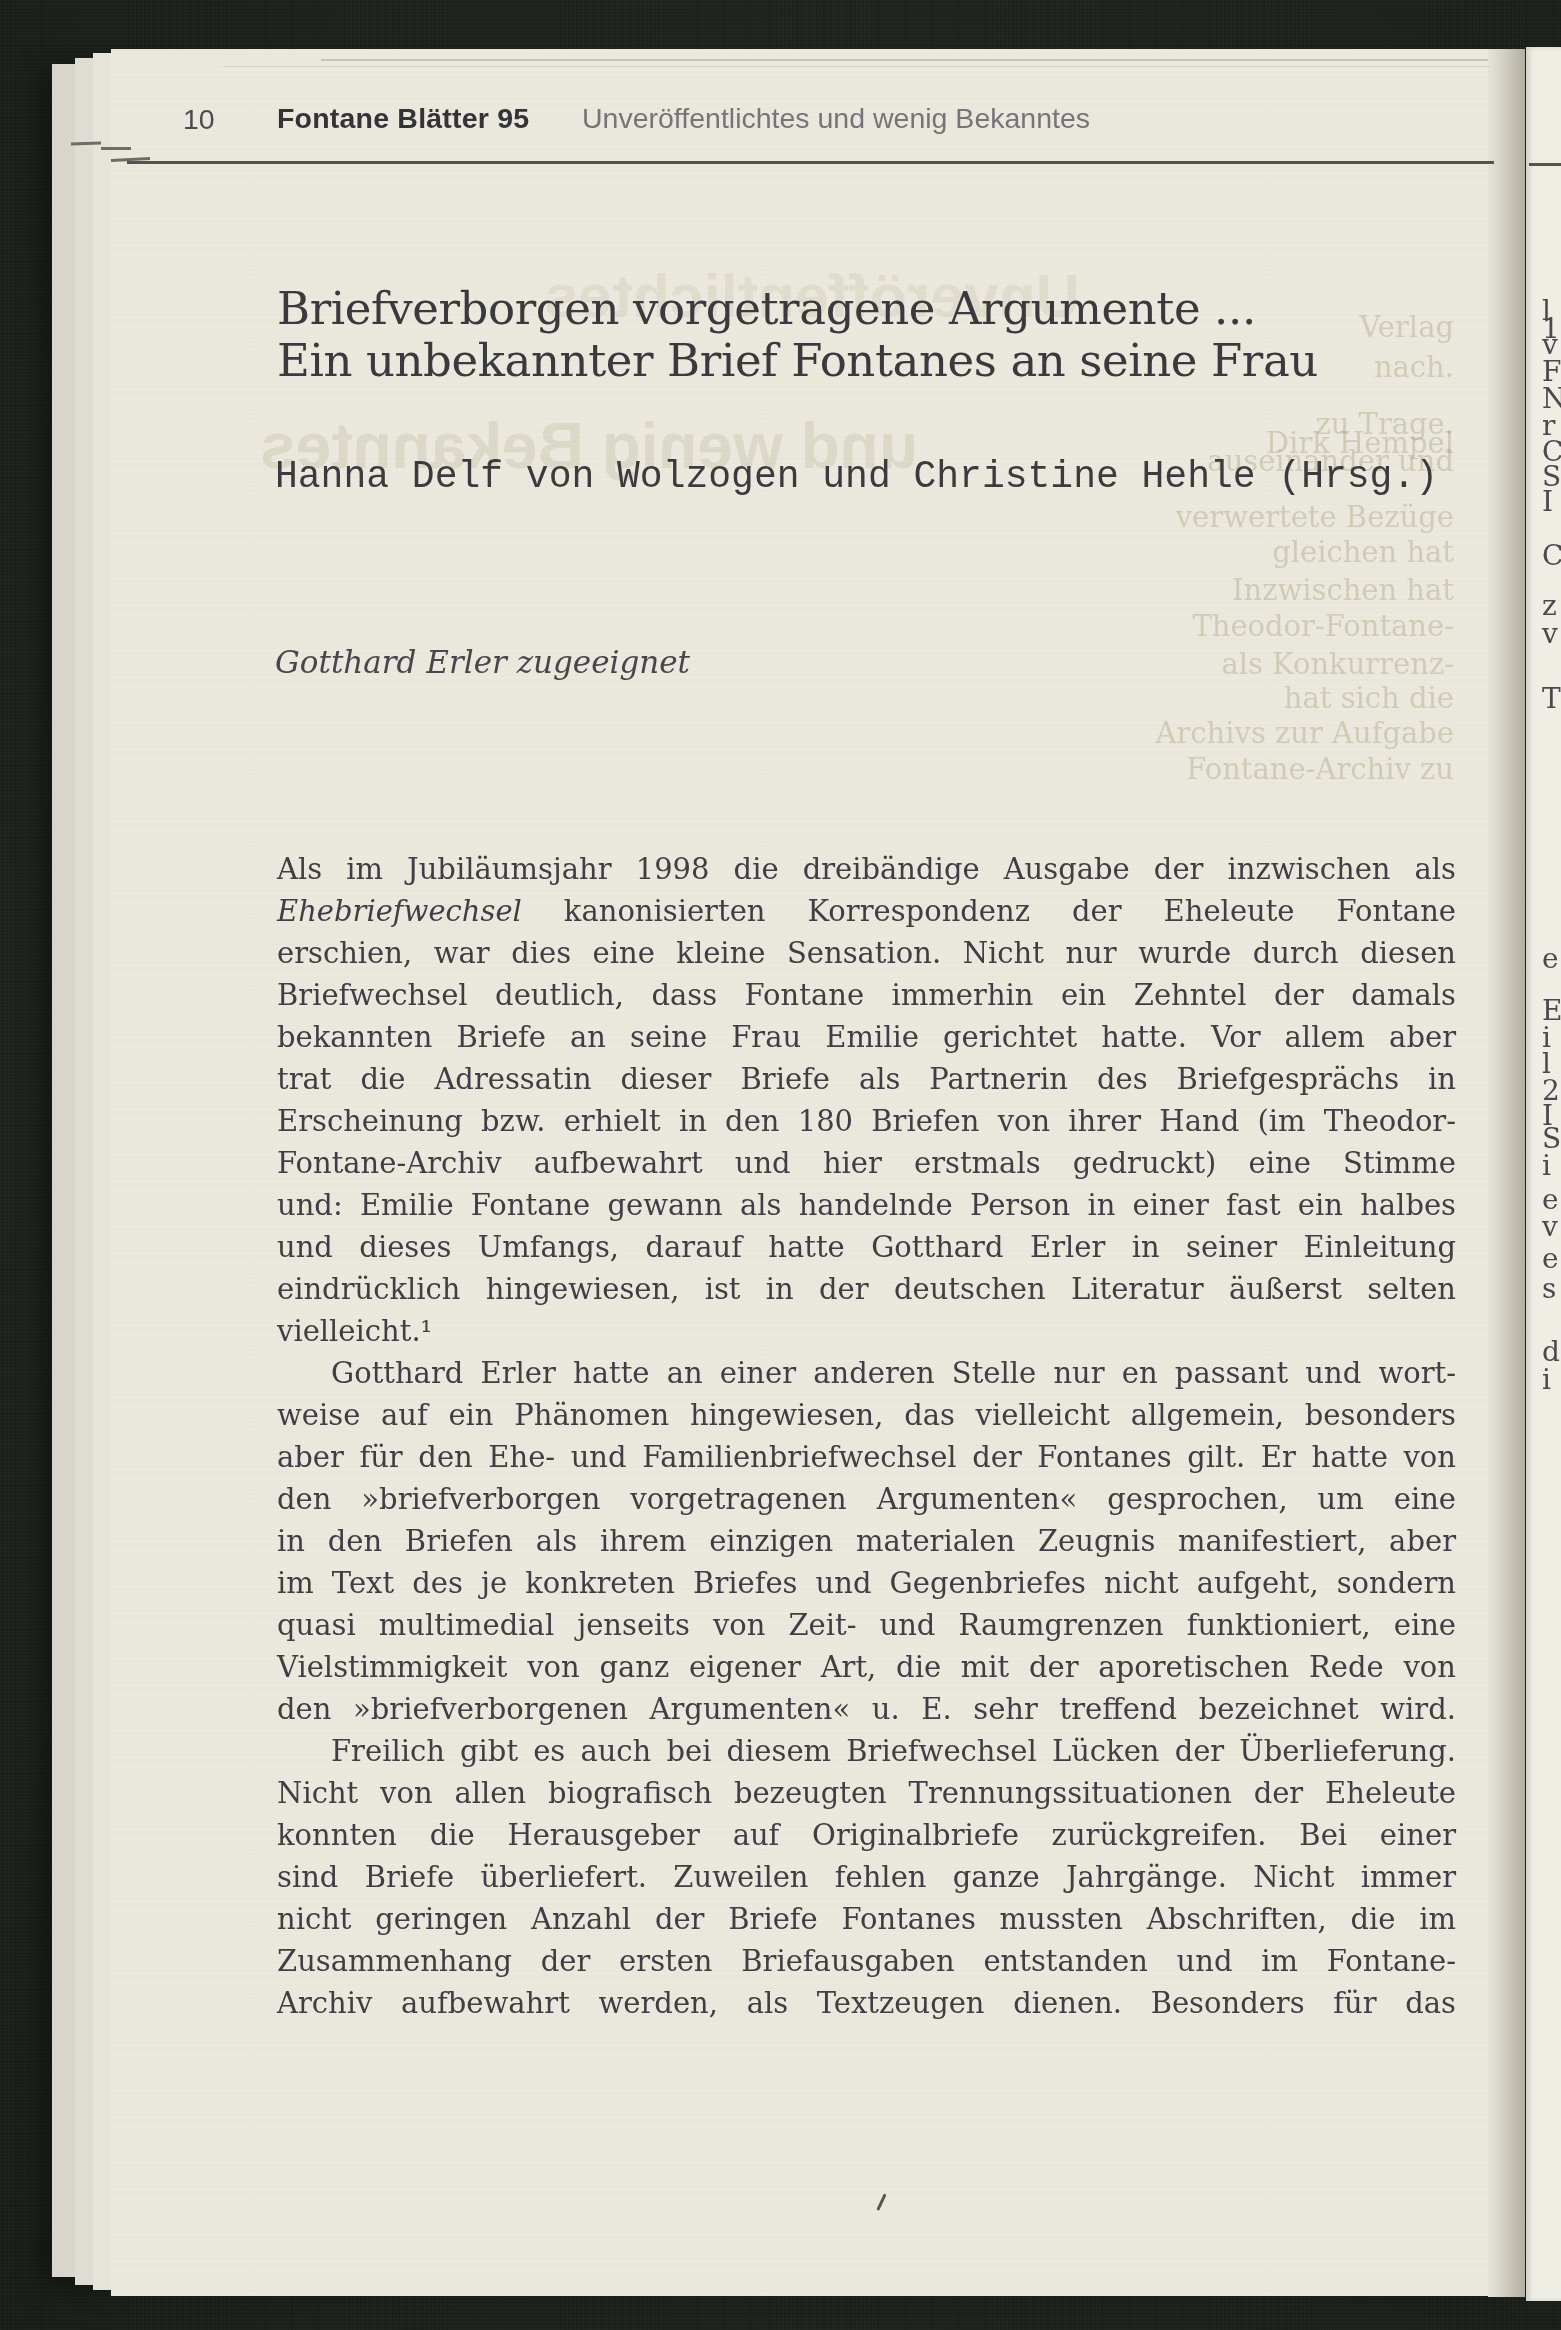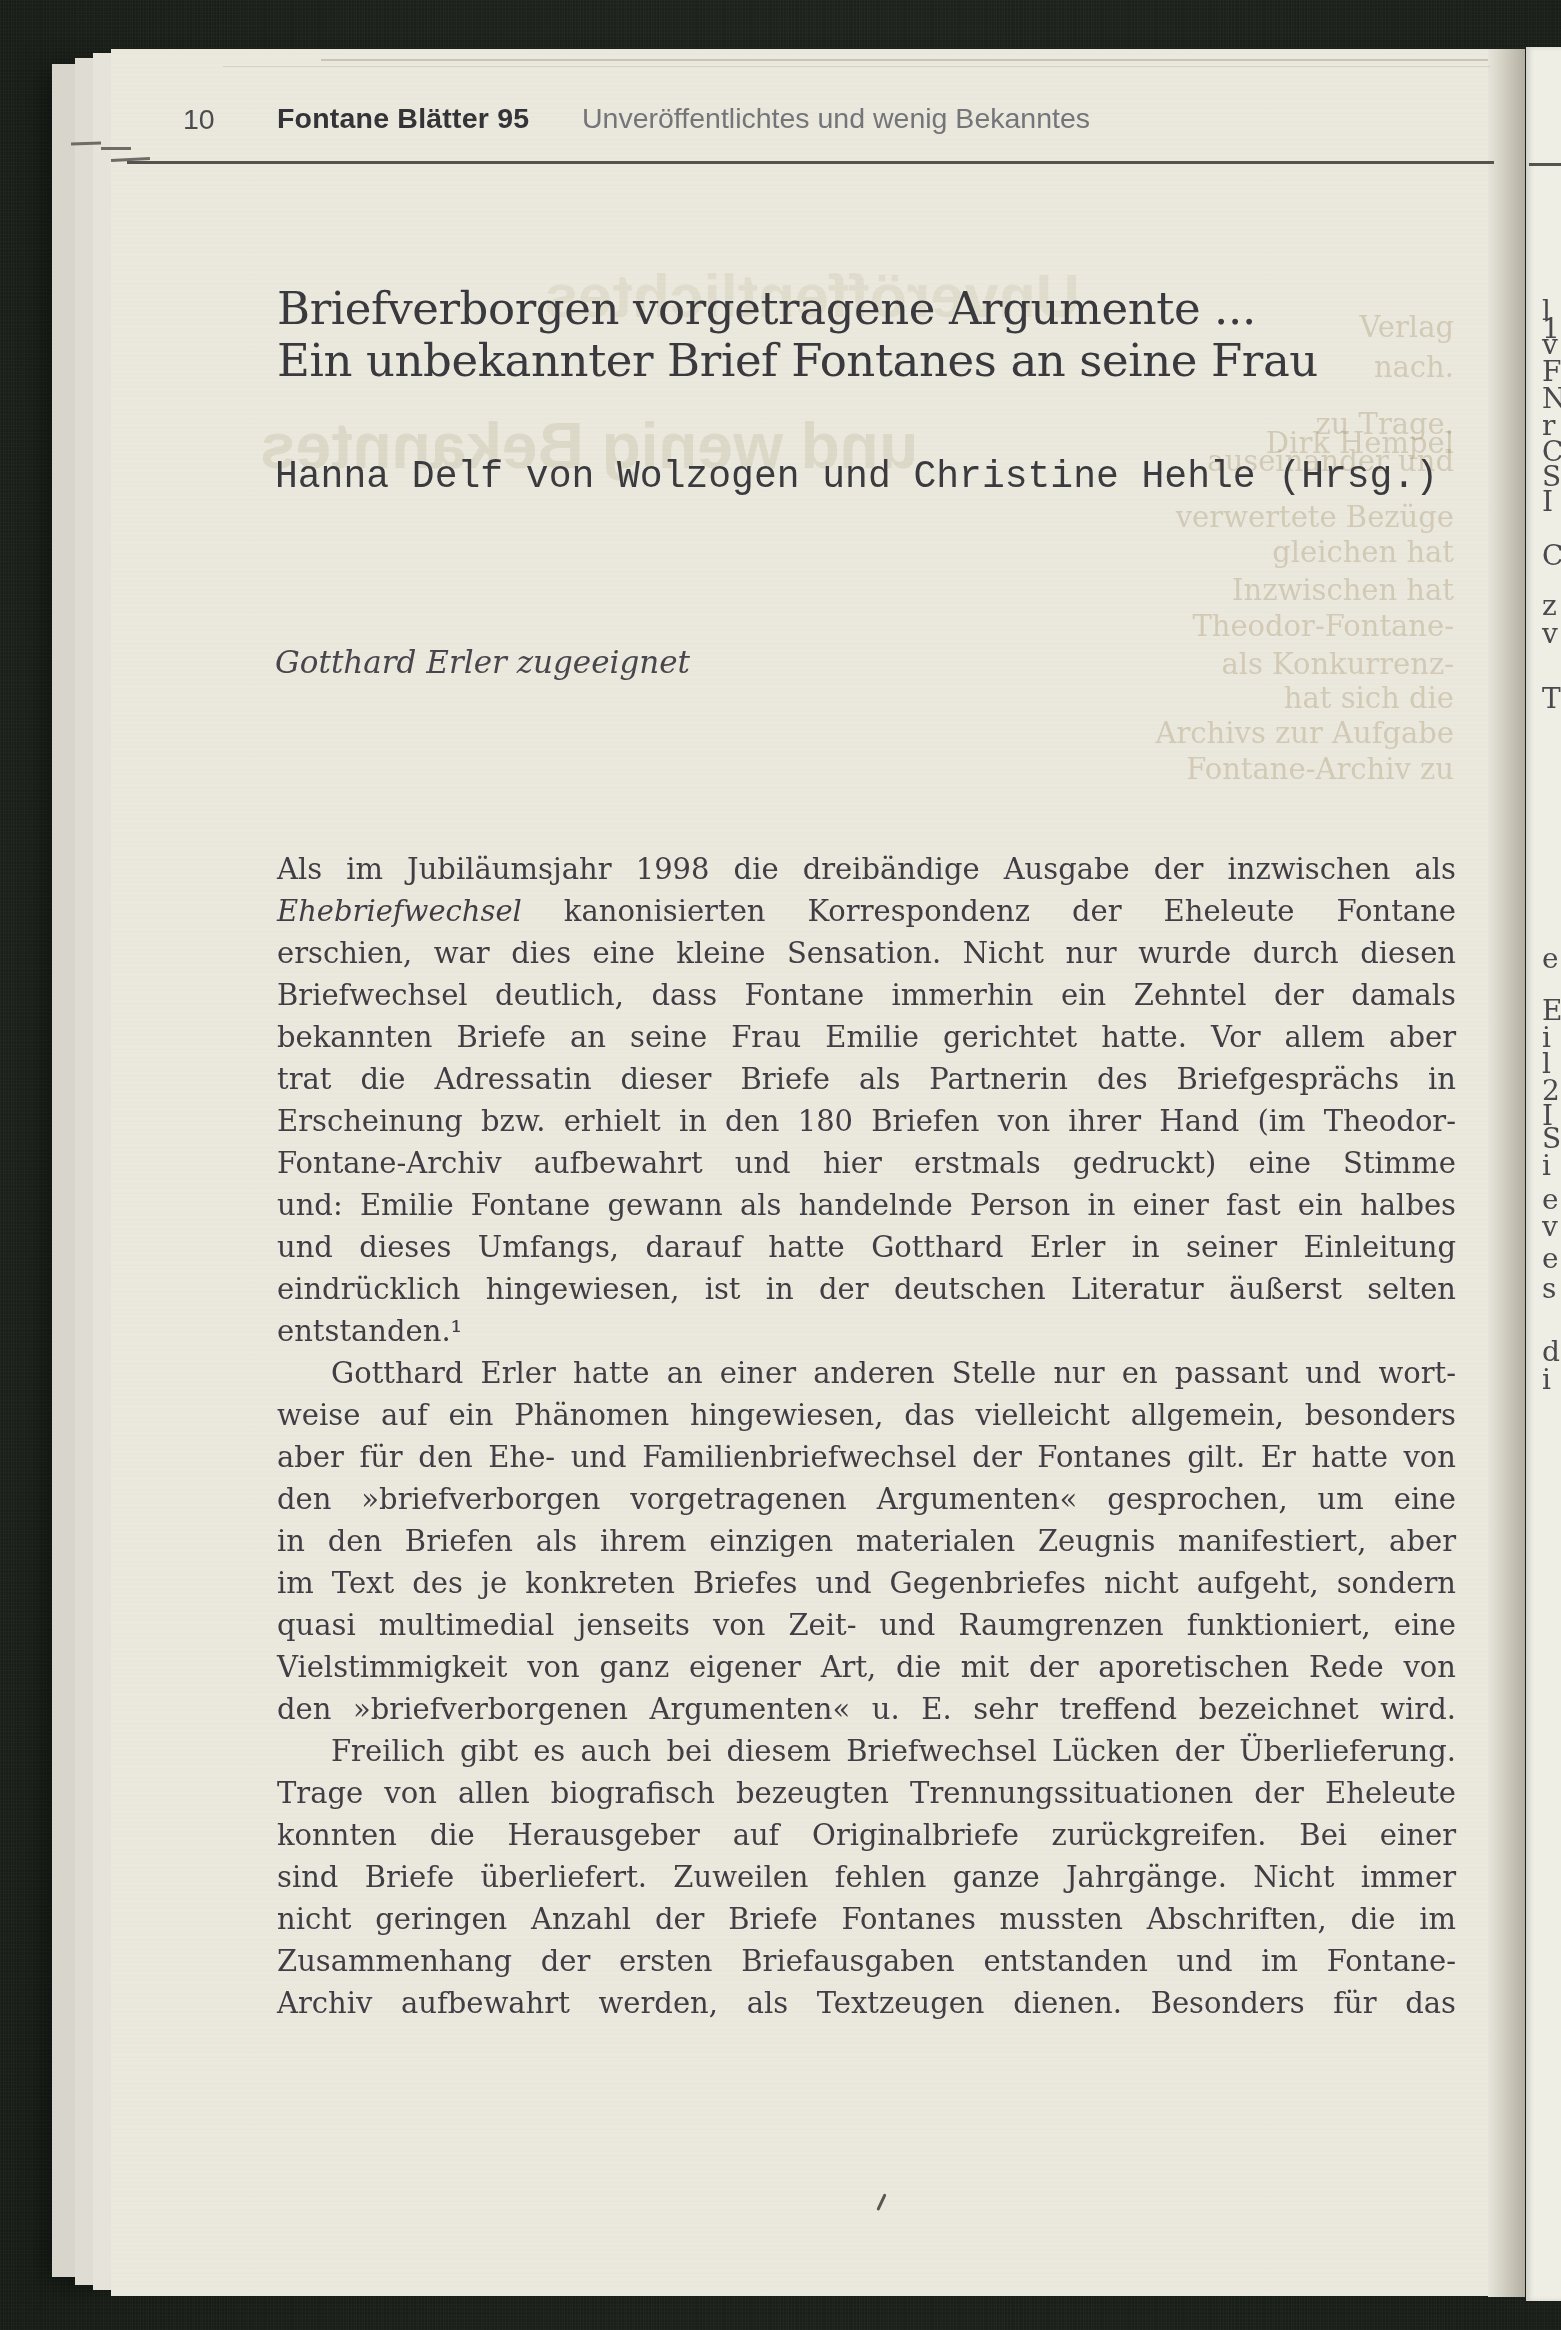--- a/index.html
+++ b/index.html
@@ -108,32 +108,32 @@
       <div class="bline"><i>Ehebriefwechsel</i><span> kanonisierten Korrespondenz der Eheleute Fontane</span></div>
       <div class="bline"><span>erschien, war dies eine kleine Sensation. Nicht nur wurde durch diesen</span></div>
       <div class="bline"><span>Briefwechsel deutlich, dass Fontane immerhin ein Zehntel der damals</span></div>
       <div class="bline"><span>bekannten Briefe an seine Frau Emilie gerichtet hatte. Vor allem aber</span></div>
       <div class="bline"><span>trat die Adressatin dieser Briefe als Partnerin des Briefgesprächs in</span></div>
       <div class="bline"><span>Erscheinung bzw. erhielt in den 180 Briefen von ihrer Hand (im Theodor-</span></div>
       <div class="bline"><span>Fontane-Archiv aufbewahrt und hier erstmals gedruckt) eine Stimme</span></div>
       <div class="bline"><span>und: Emilie Fontane gewann als handelnde Person in einer fast ein halbes</span></div>
       <div class="bline"><span>und dieses Umfangs, darauf hatte Gotthard Erler in seiner Einleitung</span></div>
       <div class="bline"><span>eindrücklich hingewiesen, ist in der deutschen Literatur äußerst selten</span></div>
-      <div class="bline ragged"><span>entstanden.¹</span></div>
+      <div class="bline ragged"><span>vielleicht.¹</span></div>
       <div class="bline ind"><span>Gotthard Erler hatte an einer anderen Stelle nur en passant und wort-</span></div>
       <div class="bline"><span>weise auf ein Phänomen hingewiesen, das vielleicht allgemein, besonders</span></div>
       <div class="bline"><span>aber für den Ehe- und Familienbriefwechsel der Fontanes gilt. Er hatte von</span></div>
       <div class="bline"><span>den »briefverborgen vorgetragenen Argumenten« gesprochen, um eine</span></div>
       <div class="bline"><span>in den Briefen als ihrem einzigen materialen Zeugnis manifestiert, aber</span></div>
       <div class="bline"><span>im Text des je konkreten Briefes und Gegenbriefes nicht aufgeht, sondern</span></div>
       <div class="bline"><span>quasi multimedial jenseits von Zeit- und Raumgrenzen funktioniert, eine</span></div>
       <div class="bline"><span>Vielstimmigkeit von ganz eigener Art, die mit der aporetischen Rede von</span></div>
       <div class="bline"><span>den »briefverborgenen Argumenten« u. E. sehr treffend bezeichnet wird.</span></div>
       <div class="bline ind"><span>Freilich gibt es auch bei diesem Briefwechsel Lücken der Überlieferung.</span></div>
-      <div class="bline"><span>Trage von allen biografisch bezeugten Trennungssituationen der Eheleute</span></div>
+      <div class="bline"><span>Nicht von allen biografisch bezeugten Trennungssituationen der Eheleute</span></div>
       <div class="bline"><span>konnten die Herausgeber auf Originalbriefe zurückgreifen. Bei einer</span></div>
       <div class="bline"><span>sind Briefe überliefert. Zuweilen fehlen ganze Jahrgänge. Nicht immer</span></div>
       <div class="bline"><span>nicht geringen Anzahl der Briefe Fontanes mussten Abschriften, die im</span></div>
       <div class="bline"><span>Zusammenhang der ersten Briefausgaben entstanden und im Fontane-</span></div>
       <div class="bline"><span>Archiv aufbewahrt werden, als Textzeugen dienen. Besonders für das</span></div>
     </div>
 
   <div id="efrags">
       <div class="efrag" style="top: 294px;">l</div>
       <div class="efrag" style="top: 328px;">v</div>

